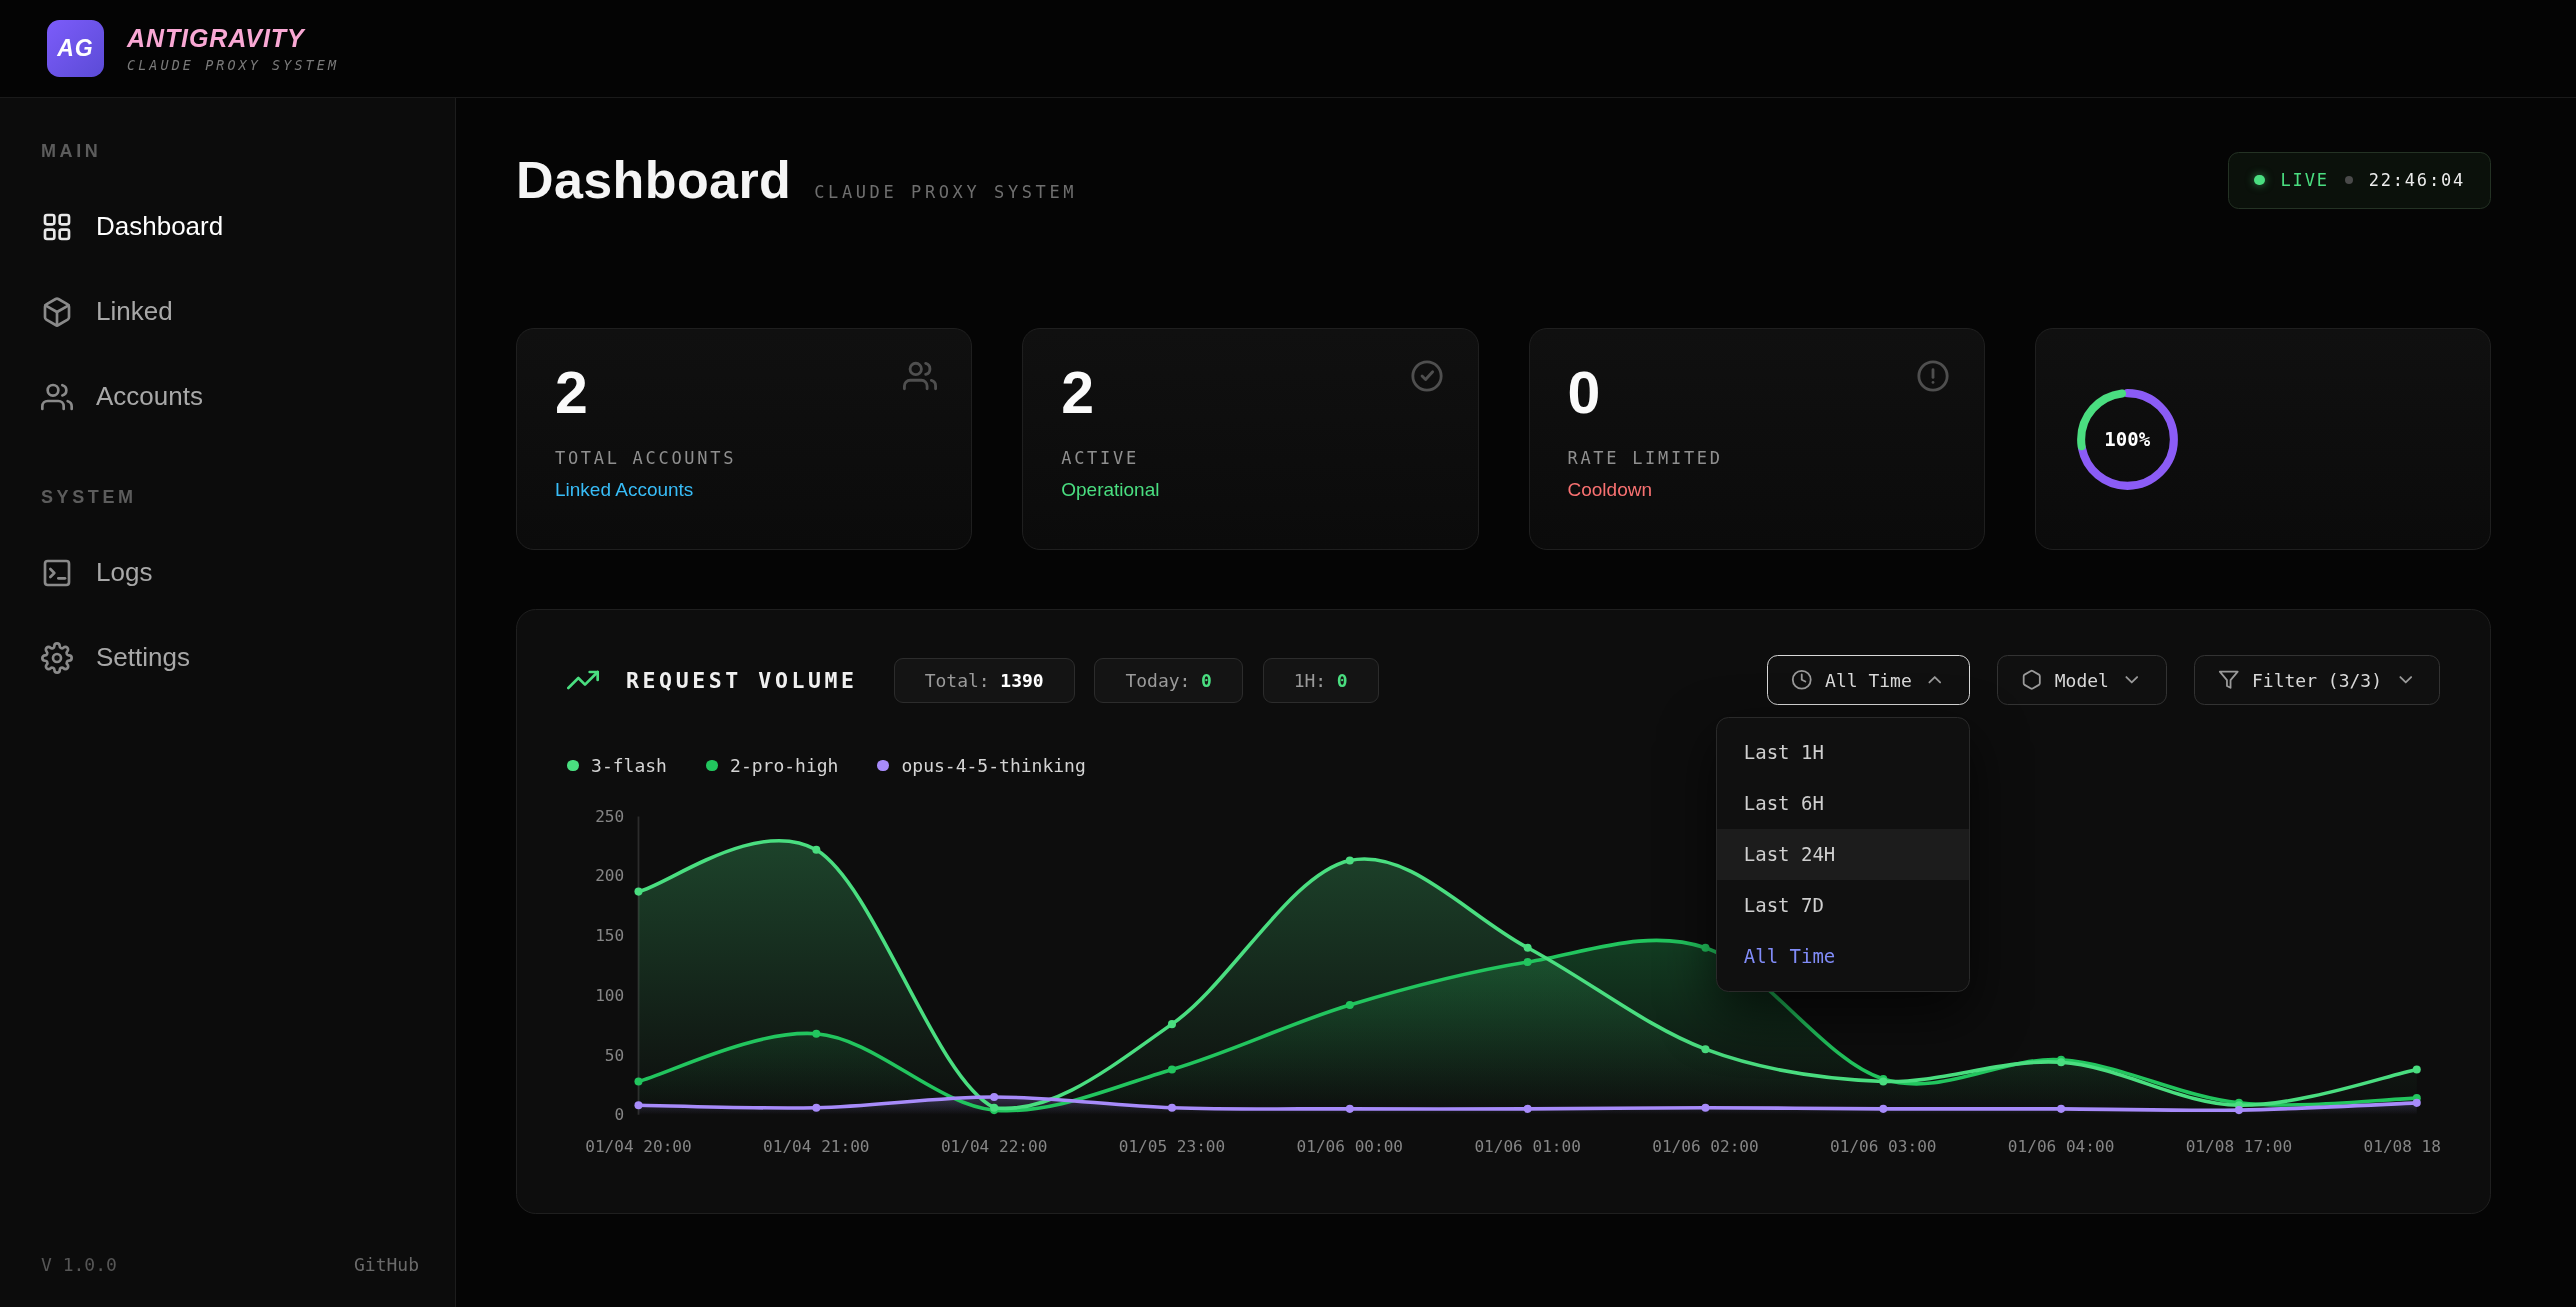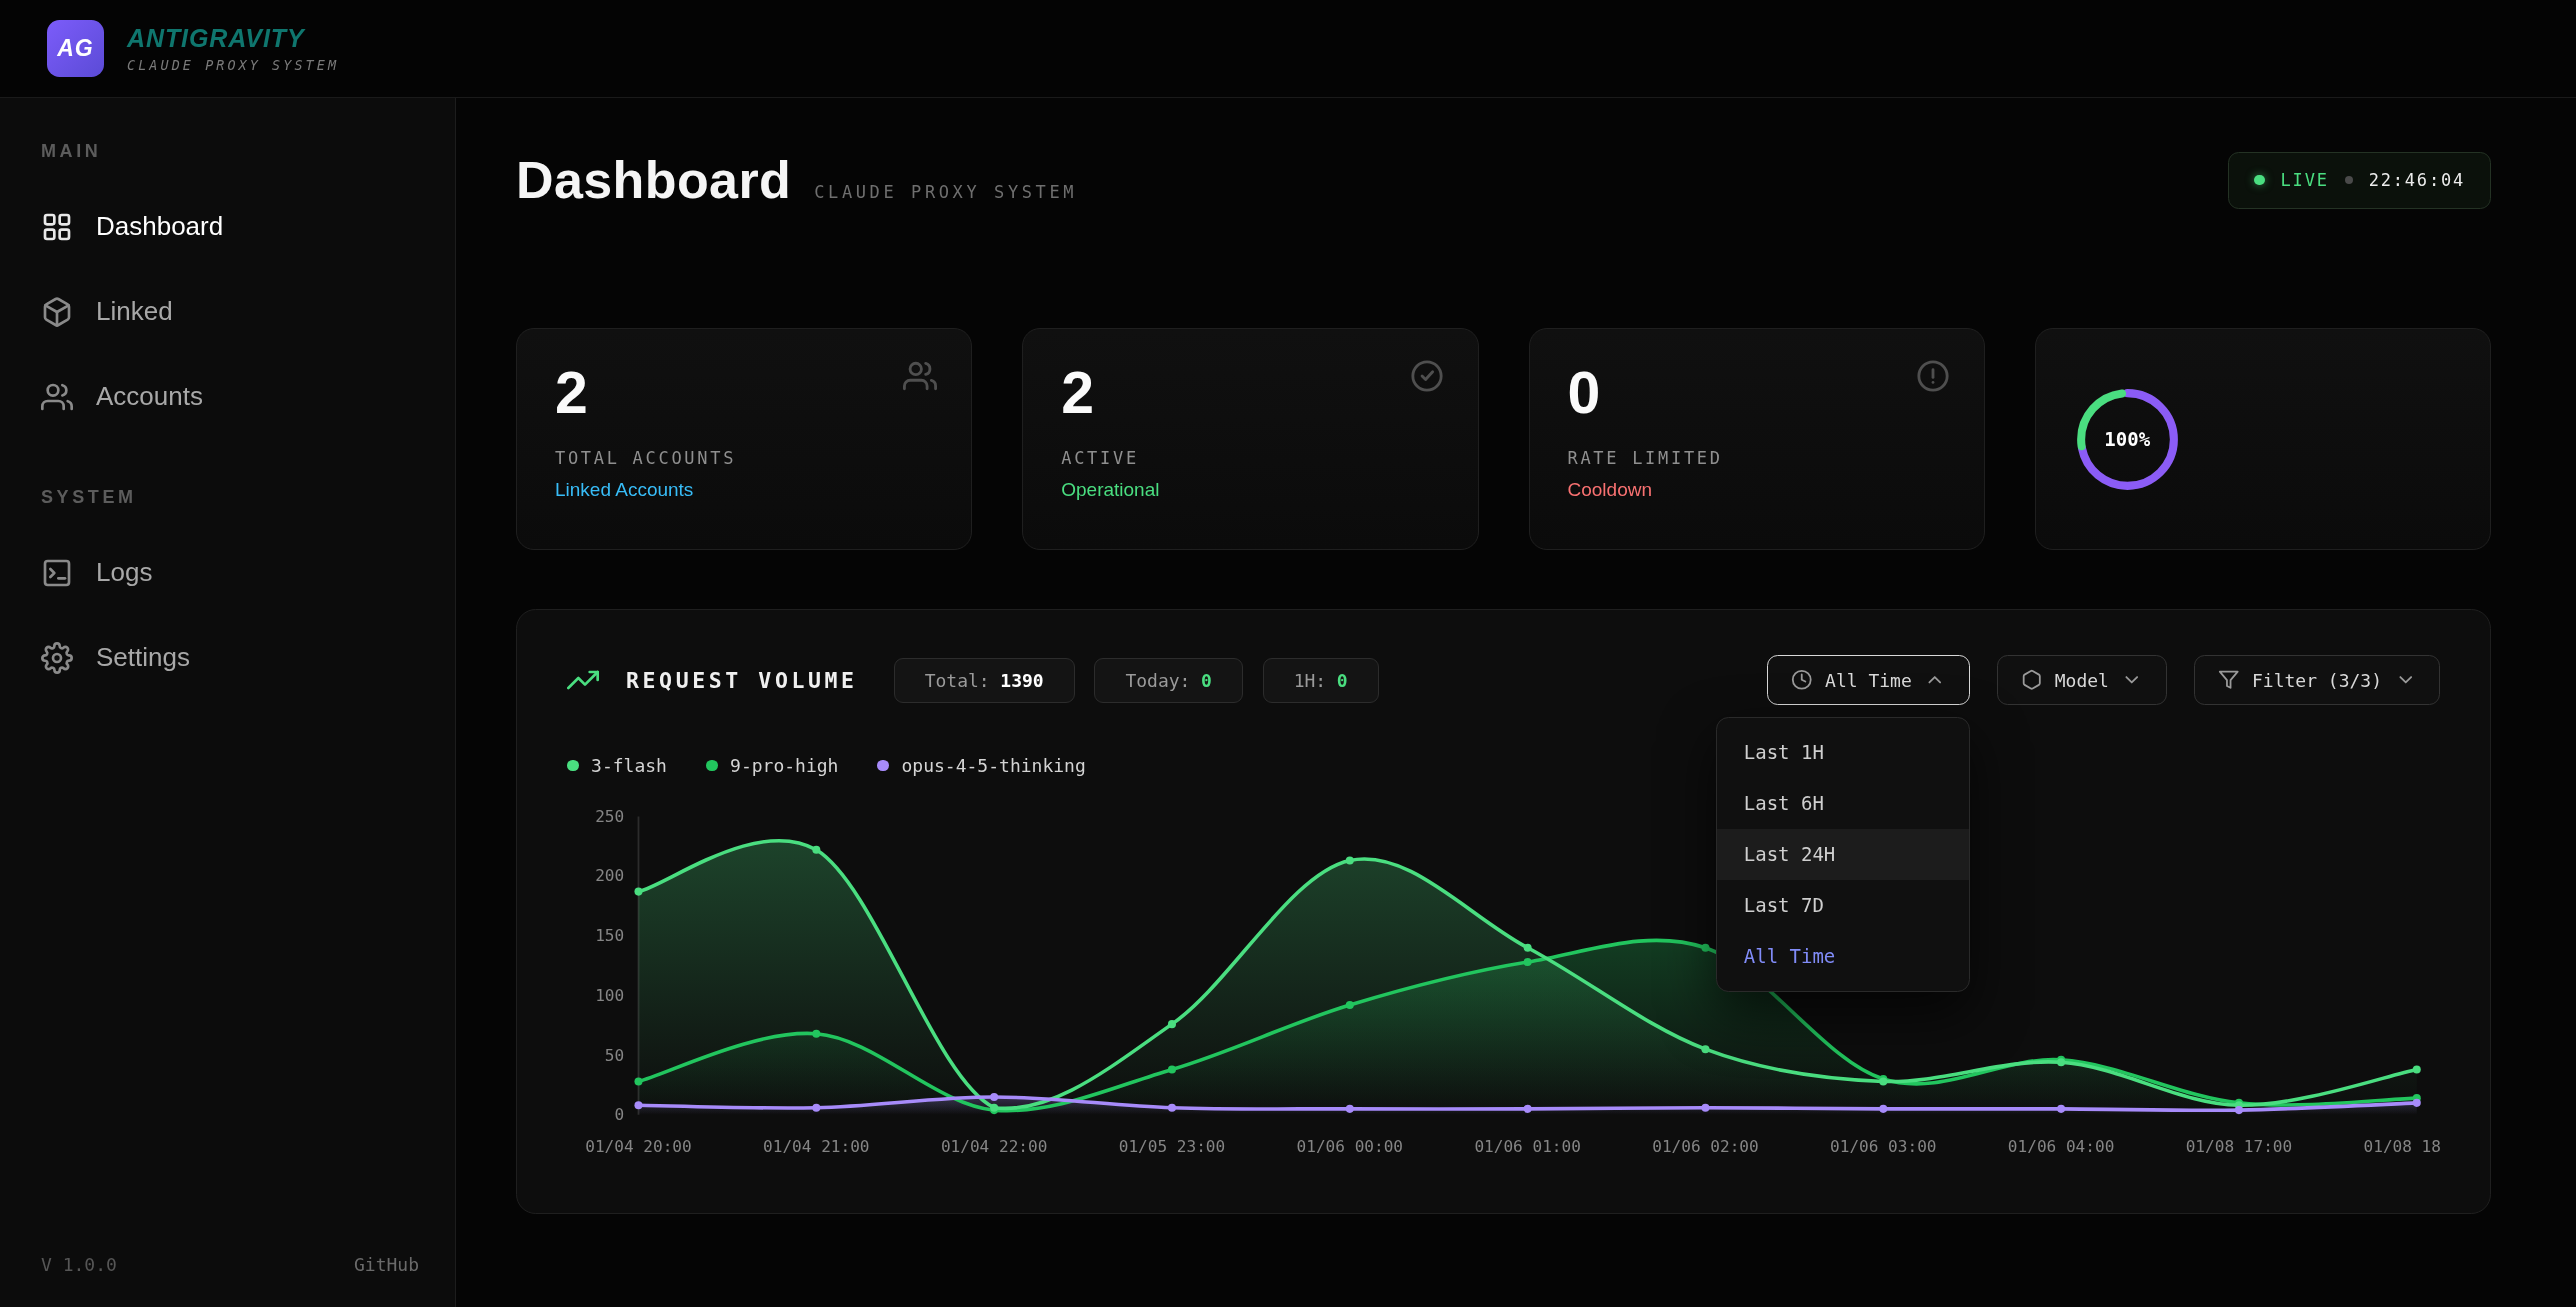--- a/index.html
+++ b/index.html
@@ -17,21 +17,21 @@
     height:98px; display:flex; align-items:center; justify-content:space-between;
     padding:0 47px; background:#040404; border-bottom:0.9px solid #1a1a1a;font-style:italic;
   }
   .brand { display:flex; align-items:center; gap:23px; }
   .logo {
     width:57px; height:57px; border-radius:12.5px;
     background:linear-gradient(135deg,#7c5cfa,#5b4bd6);
     display:grid; place-items:center;
     font-weight:700; font-size:23px; color:#fff; letter-spacing:0.9px;
   }
-  .brand-title { font-size:25px; font-weight:700; letter-spacing:0.9px; color:#0f766e; }
+  .brand-title { font-size:25px; font-weight:700; letter-spacing:0.9px; color:#f9a8d4; }
   .brand-sub { font-size:13.4px; letter-spacing:3.1px; color:#7a7a7a; margin-top:5.4px; }
   .topbar-right { display:flex; align-items:center; }
   .conn-pill {
     display:flex; align-items:center; gap:14.3px; height:48px; padding:0 29px;
     border:1.8px solid #2f4a35; border-radius:27px; background:#0a120c;
     font-size:17px; letter-spacing:2.2px; color:#eef7f0;
   }
   .dot { border-radius:50%; flex:none; }
   .dot-g { width:10.7px; height:10.7px; background:#4ade80; box-shadow:0 0 9px #4ade8088; }
   .vdiv { width:1.8px; height:39px; background:#262626; margin:0 32px; }
@@ -375,21 +375,21 @@
           </div>
         </div>
 
         <div class="legend">
           <div class="leg-item mono">
             <span class="dot" style="background: rgb(74, 222, 128);"></span>
             <span>3-flash</span>
           </div>
           <div class="leg-item mono">
             <span class="dot" style="background: rgb(34, 197, 94);"></span>
-            <span>9-pro-high</span>
+            <span>2-pro-high</span>
           </div>
           <div class="leg-item mono">
             <span class="dot" style="background: rgb(167, 139, 250);"></span>
             <span>opus-4-5-thinking</span>
           </div>
         </div>
 
         <div class="chart-box">
           <svg id="chart-svg" width="1875" height="358" viewBox="0 0 2096 400">
               <defs>

